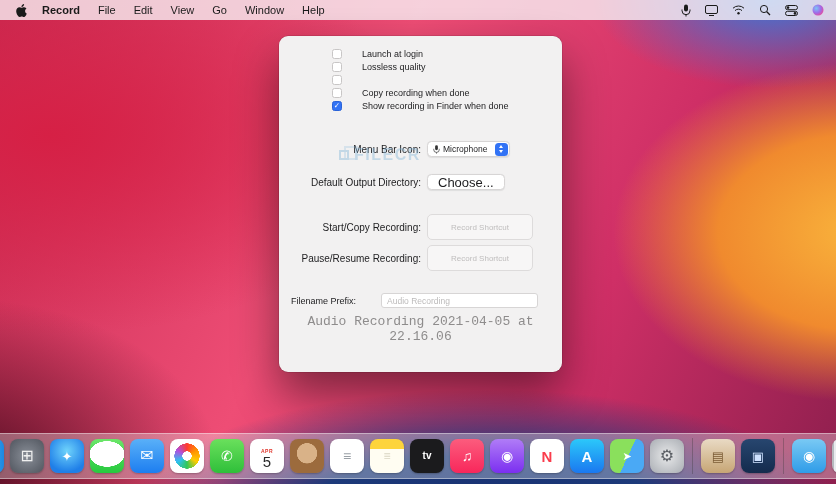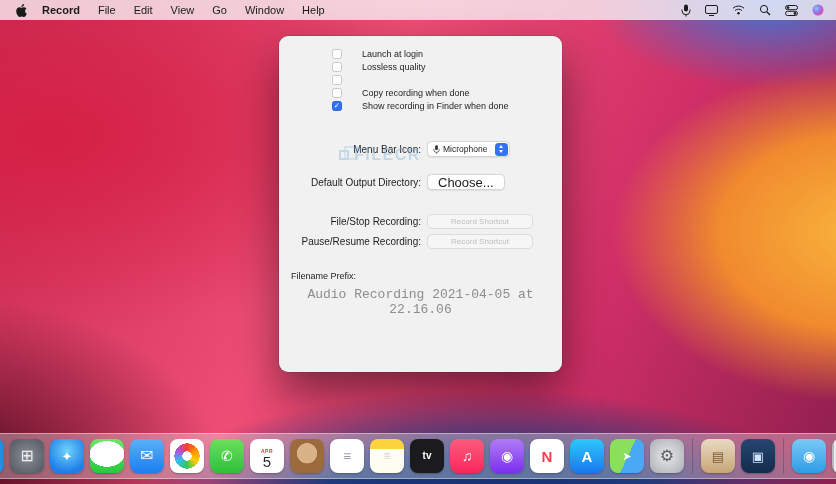--- a/index.html
+++ b/index.html
@@ -71,21 +71,21 @@
   }
   .chev-up { width:0; height:0; border-left:2.5px solid transparent; border-right:2.5px solid transparent; border-bottom:3px solid #fff; margin-bottom:1.5px; }
   .chev-down { width:0; height:0; border-left:2.5px solid transparent; border-right:2.5px solid transparent; border-top:3px solid #fff; }
   .btn {
     margin-left:6px; height:16px; padding:0 10px;
     background:#ffffff; border:1px solid #d7d5d5; border-radius:4.5px;
     font-size:13px; color:#1d1d1f; display:flex; align-items:center;
     box-shadow:0 0.5px 1px rgba(0,0,0,0.08);
   }
   .shortcut {
-    margin-left:6px; width:106px; height:15px;
+    margin-left:6px; width:106px; height:26px;
     background:#f7f6f6; border:1px solid #dddbdb; border-radius:5px;
     font-size:8px; color:#bfbdbd; display:flex; align-items:center; justify-content:center;
   }
   .row-file { margin-top:22px; display:flex; align-items:center; padding:0 24px 0 12px;gap:20px; }
   .file-label { font-size:9px; color:#1d1d1f; flex:none; }
   .text-input {
     flex:1; margin-left:5px; height:15px;
     border:1px solid #d7d5d5; border-radius:3px; background:#fff;
     font-size:8.5px; color:#1d1d1f; padding:0 5px;
     font-family:"Liberation Sans","DejaVu Sans",sans-serif;
@@ -237,31 +237,32 @@
       </span>
     </span>
   </div>
 
   <div class="form-row row-output">
     <span class="form-label">Default Output Directory:</span>
     <span class="btn">Choose...</span>
   </div>
 
   <div class="form-row row-sc1">
-    <span class="form-label">File/Stop Recording:</span>
+    <span class="form-label">Start/Copy Recording:</span>
     <span class="shortcut">Record Shortcut</span>
   </div>
 
   <div class="form-row row-sc2">
     <span class="form-label">Pause/Resume Recording:</span>
     <span class="shortcut">Record Shortcut</span>
   </div>
 
   <div class="row-file">
     <span class="file-label">Filename Prefix:</span>
+    <input class="text-input" type="text" placeholder="Audio Recording" style="">
   </div>
 
   <div class="caption">Audio Recording 2021-04-05 at 22.16.06</div>
 </div>
 
 <div class="dock" id="dock">
     <div class="dock-icon" style="background: linear-gradient(90deg, rgb(255, 255, 255) 0%, rgb(255, 255, 255) 47%, rgb(63, 176, 247) 47%, rgb(30, 135, 224) 100%);"></div>
     <div class="dock-icon" style="background: radial-gradient(circle, rgb(138, 143, 152) 0%, rgb(80, 85, 94) 100%);">
       <span class="glyph" style="color: rgb(240, 240, 240);">⊞</span>
     </div>

